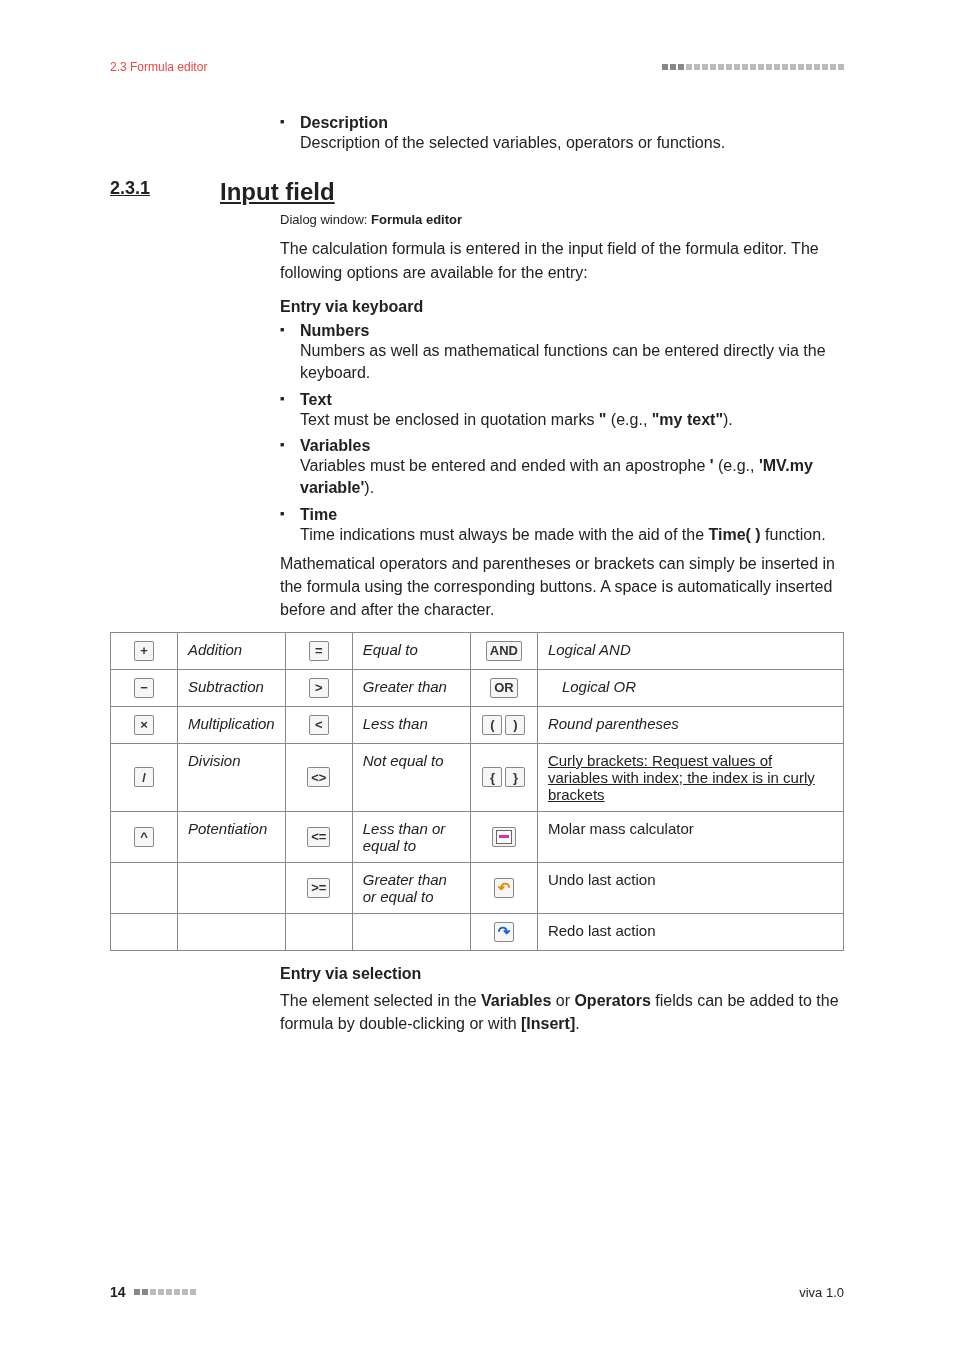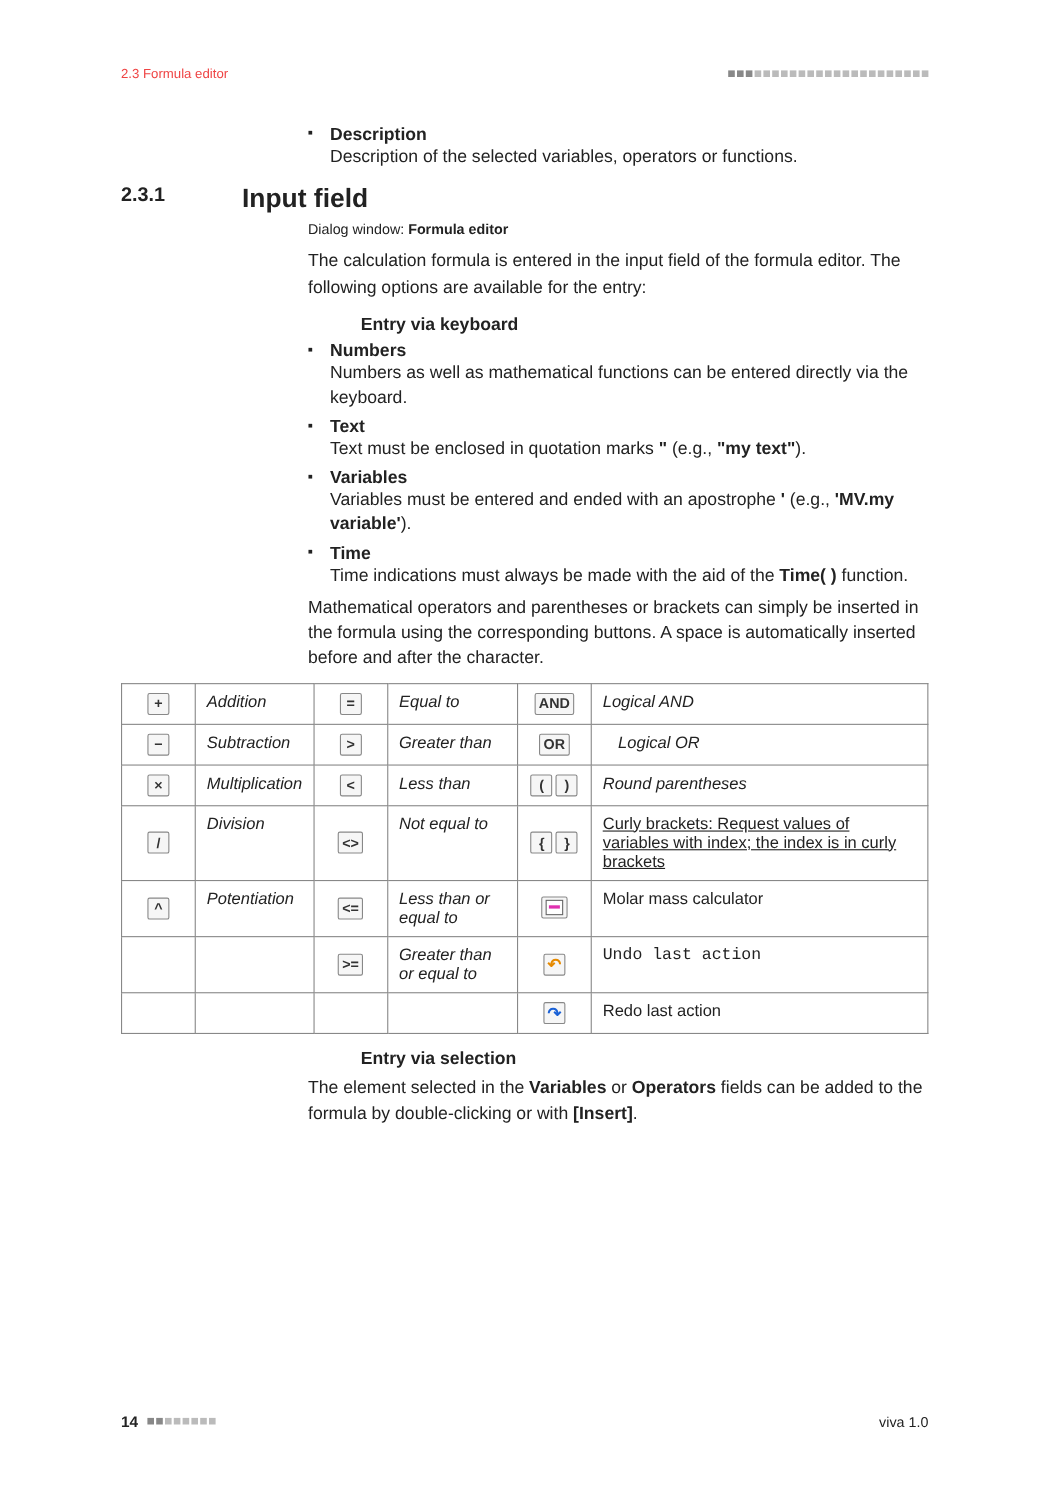--- a/index.html
+++ b/index.html
@@ -60,22 +60,23 @@
   }
   .bullet-head {
     font-weight: 700;
   }
   .bullet-desc {
     font-size: 16px;
     line-height: 1.4;
   }
   .section-row {
     display: flex;
-    margin-top: 13px;
+    margin-top: 24px;
     margin-bottom: 6px;
+    text-decoration: underline;
   }
   .sec-num {
     width: 110px;
     font-weight: 700;
     font-size: 18px;
   }
   .sec-title {
     font-weight: 700;
     font-size: 24px;
   }
@@ -86,21 +87,20 @@
   .para {
     font-size: 16px;
     line-height: 1.45;
     margin-bottom: 10px;
   }
   .h4 {
     font-weight: 700;
     font-size: 16px;
     margin-top: 14px;
     margin-bottom: 6px;
-    margin-left: 48px;
   }
   .bold { font-weight: 700; }
 
   
   table.ops {
     width: 100%;
     border-collapse: collapse;
     margin-top: 10px;
     margin-left: -170px;
     width: calc(100% + 170px);
@@ -302,21 +302,21 @@
             <td class="desc" style="font-style: normal;">Molar mass calculator</td>
           </tr>
           <tr>
             <td class="icon-cell" style="width: 46px;"></td>
             <td class="desc"></td>
             <td class="icon-cell" style="width: 46px;"><span class="btn">&gt;=</span></td>
             <td class="desc">Greater than or equal to</td>
             <td class="icon-cell" style="width: 46px;"><span class="btn">
                 <span class="undo">↶</span>
               </span></td>
-            <td class="desc" style="font-style: normal; font-family: Liberation Mono, monospace;">Undo last action</td>
+            <td class="desc" style="font-style: normal;">Undo last action</td>
           </tr>
           <tr>
             <td class="icon-cell" style="width: 46px;"></td>
             <td class="desc"></td>
             <td class="icon-cell" style="width: 46px;"></td>
             <td class="desc"></td>
             <td class="icon-cell" style="width: 46px;"><span class="btn">
                 <span class="redo">↷</span>
               </span></td>
             <td class="desc" style="font-style: normal;">Redo last action</td>

